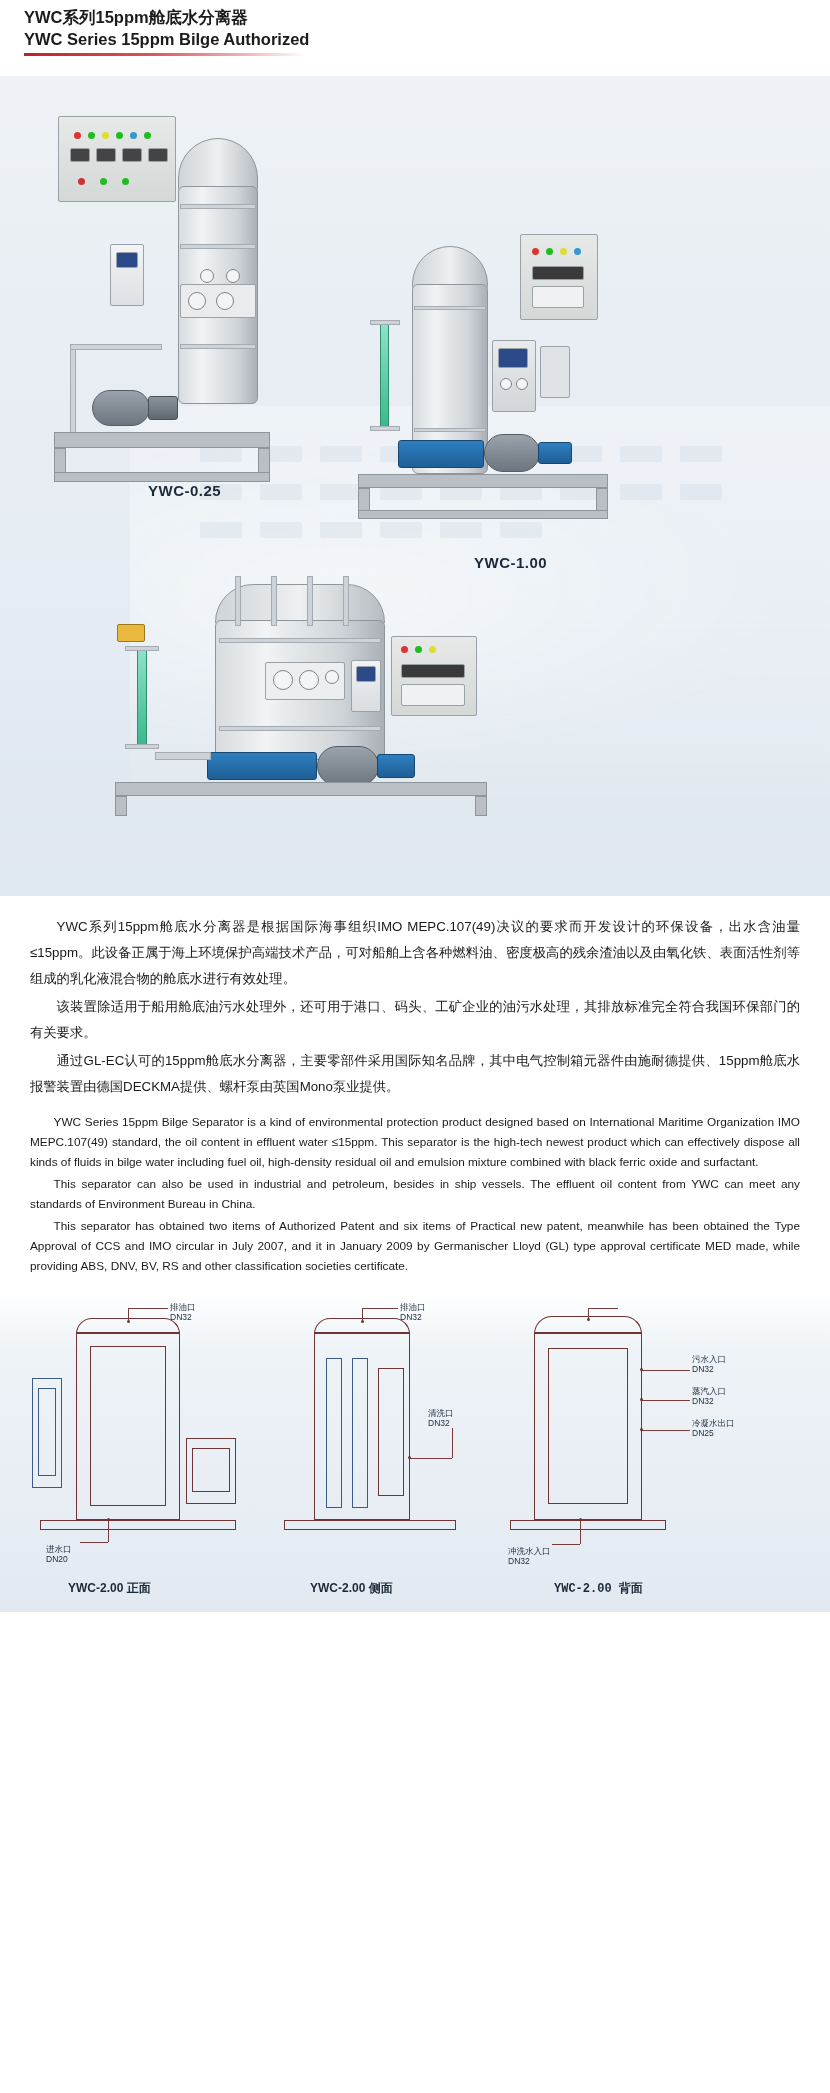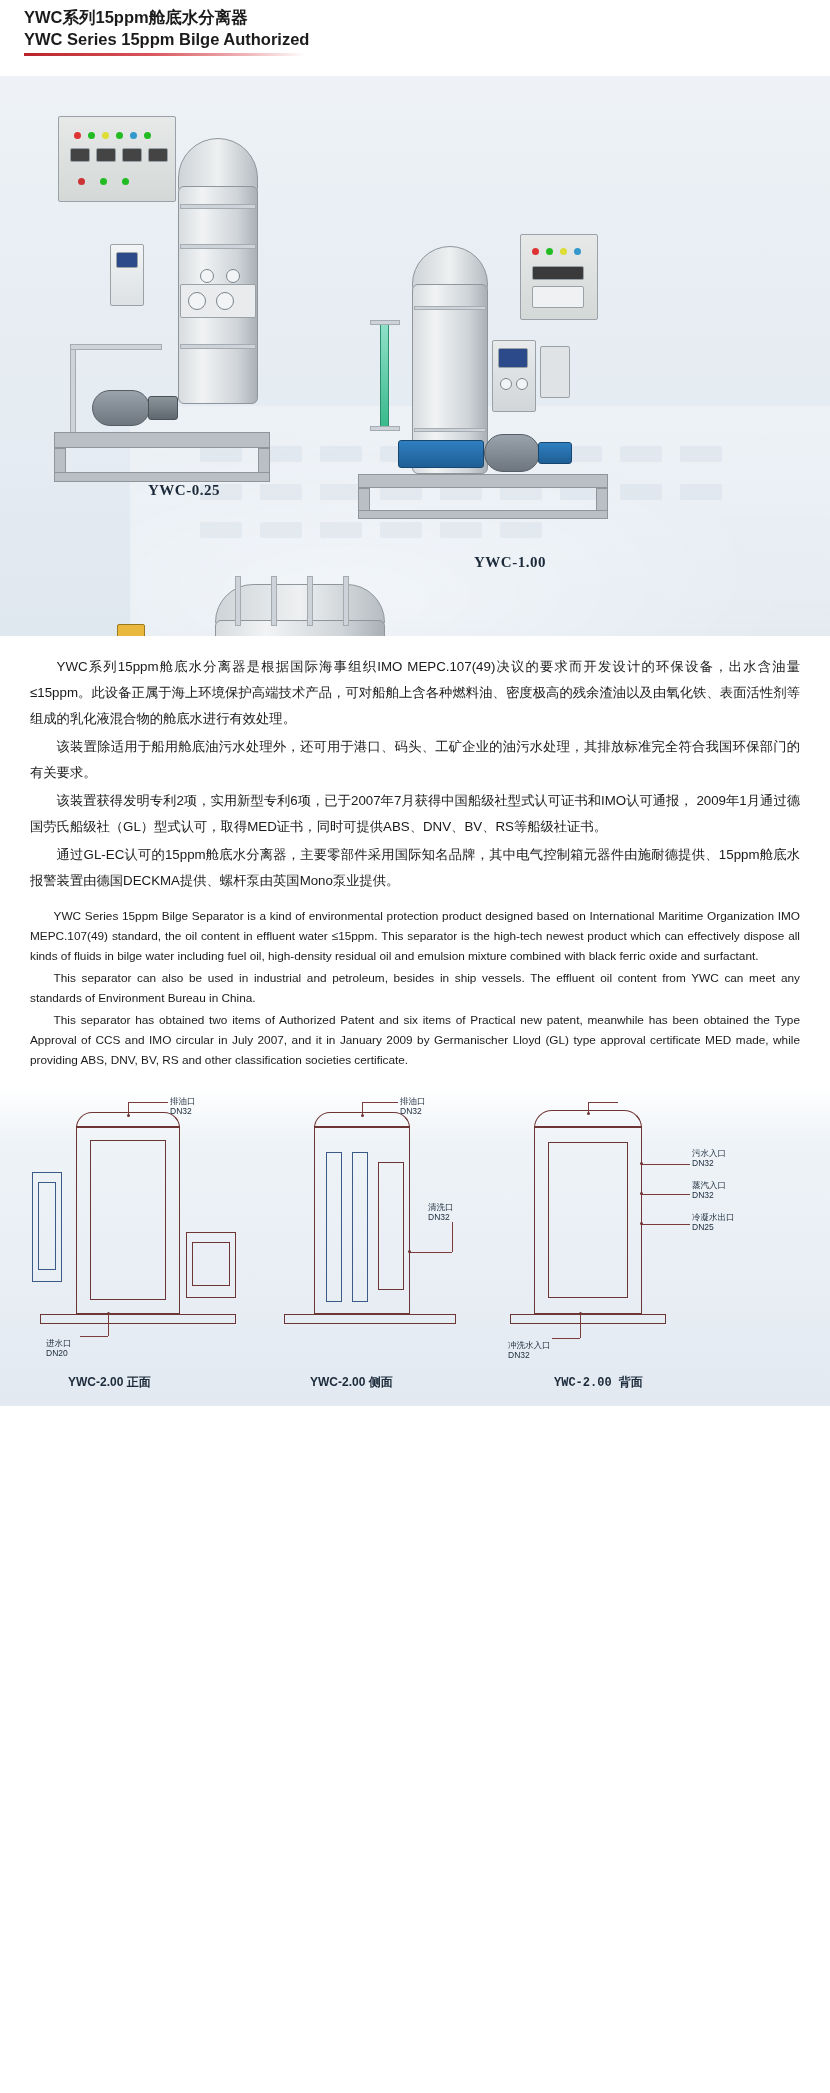--- a/index.html
+++ b/index.html
@@ -87,24 +87,23 @@
       -8px 8px 0 -6px #1b1b1b,
       8px 8px 0 -6px #1b1b1b;
   }
   .patent-lines { font-size: 10.5px; line-height: 14px; color:#1b1b1b; padding-top:2px;}
   .patent-lines .pline2 { padding-left: 104px; }
   .ec-line { color:#b9232b; font-weight:bold; font-size:11px; margin-top:3px; }
 
   
   .photo-area {
     position: relative;
-    height: 560px;
+    height: 820px;
     background: linear-gradient(to bottom, #eef2f6 0%, #e7edf3 40%, #e4ebf2 70%, #dfe7ef 100%);
     overflow: hidden;
-    font-family: Liberation Serif, serif;
   }
   .photo-area .ghost-ship {
     position:absolute; right:-20px; top:330px; width:720px; height:390px;
     background:
       radial-gradient(ellipse at 30% 50%, rgba(255,255,255,0.55) 0%, rgba(255,255,255,0) 60%),
       linear-gradient(to bottom, rgba(255,255,255,0.35) 0%, rgba(236,241,246,0.15) 100%);
     opacity:.9;
   }
   .ghost-windows {
     position:absolute; right:40px; top:360px; width:600px; height:120px;
@@ -347,21 +346,20 @@
     <div class="base" style="left:20px; top:220px; width:12px; height:20px;"></div>
     <div class="base" style="left:380px; top:220px; width:12px; height:20px;"></div>
 
   </div>
 
 </div>
 
 <div class="body-text">
   <p class="p-cn">YWC系列15ppm舱底水分离器是根据国际海事组织IMO MEPC.107(49)决议的要求而开发设计的环保设备，出水含油量≤15ppm。此设备正属于海上环境保护高端技术产品，可对船舶上含各种燃料油、密度极高的残余渣油以及由氧化铁、表面活性剂等组成的乳化液混合物的舱底水进行有效处理。</p>
   <p class="p-cn">该装置除适用于船用舱底油污水处理外，还可用于港口、码头、工矿企业的油污水处理，其排放标准完全符合我国环保部门的有关要求。</p>
-  <p class="p-cn">该装置获得发明专利2项，实用新型专利6项，已于2007年7月获得中国船级社型式认可证书和IMO认可通报， 2009年1月通过德国劳氏船级社（GL）型式认可，取得MED证书，同时可提供ABS、DNV、BV、RS等船级社证书。</p>
   <p class="p-cn">通过GL-EC认可的15ppm舱底水分离器，主要零部件采用国际知名品牌，其中电气控制箱元器件由施耐德提供、15ppm舱底水报警装置由德国DECKMA提供、螺杆泵由英国Mono泵业提供。</p>
 
   <div class="en-gap"></div>
 
   <p class="p-en">YWC Series 15ppm Bilge Separator is a kind of environmental protection product designed based on International Maritime Organization IMO MEPC.107(49) standard, the oil content in effluent water ≤15ppm. This separator is the high-tech newest product which can effectively dispose all kinds of fluids in bilge water including fuel oil, high-density residual oil and emulsion mixture combined with black ferric oxide and surfactant.</p>
   <p class="p-en">This separator can also be used in industrial and petroleum, besides in ship vessels. The effluent oil content from YWC can meet any standards of Environment Bureau in China.</p>
   <p class="p-en">This separator has obtained two items of Authorized Patent and six items of Practical new patent, meanwhile has been obtained the Type Approval of CCS and IMO circular in July 2007, and it in January 2009 by Germanischer Lloyd (GL) type approval certificate MED made, while providing ABS, DNV, BV, RS and other classification societies certificate.</p>
 </div>
 
 <div class="drawings">

